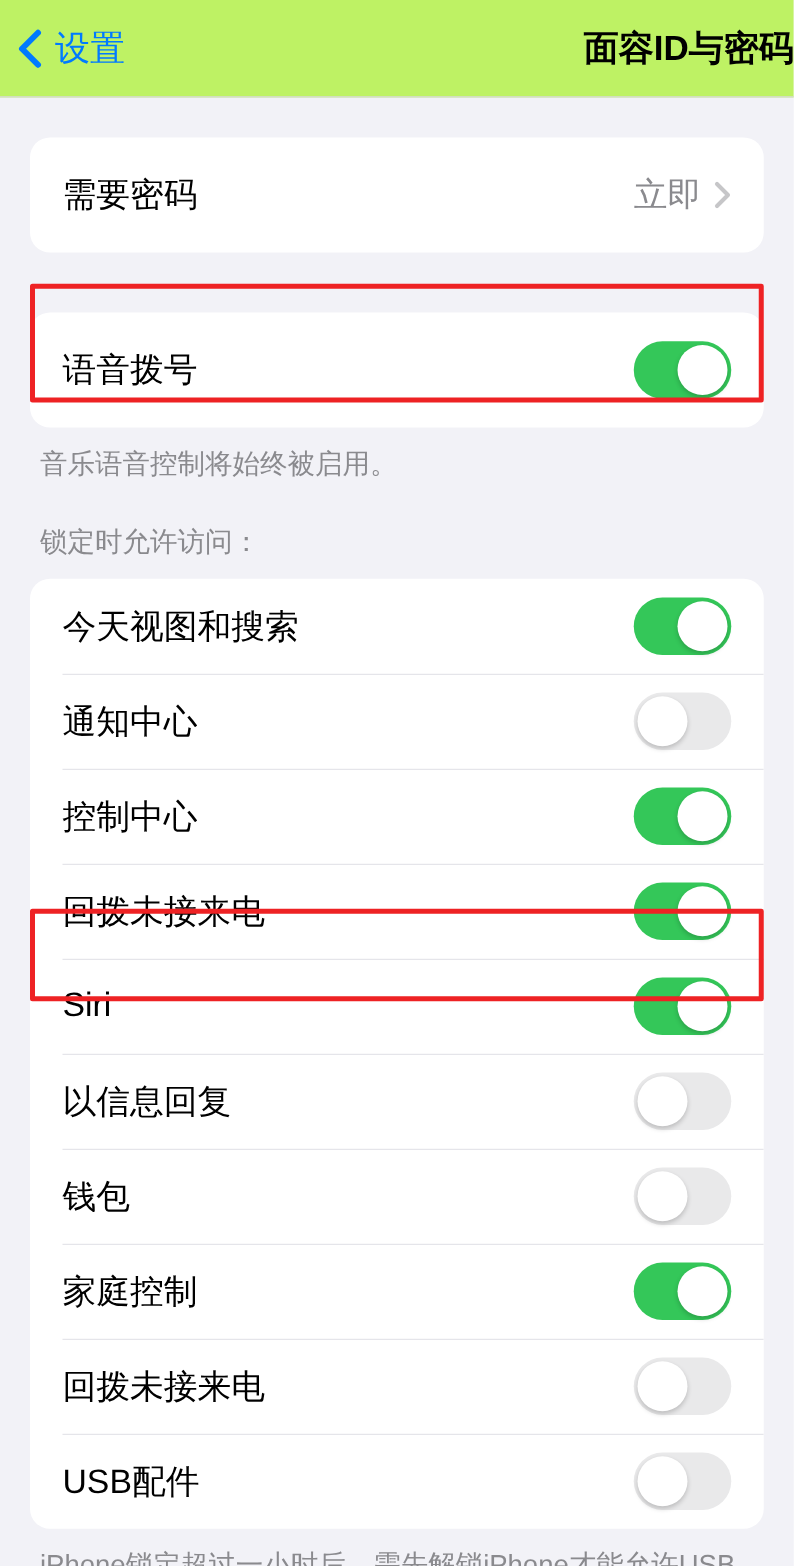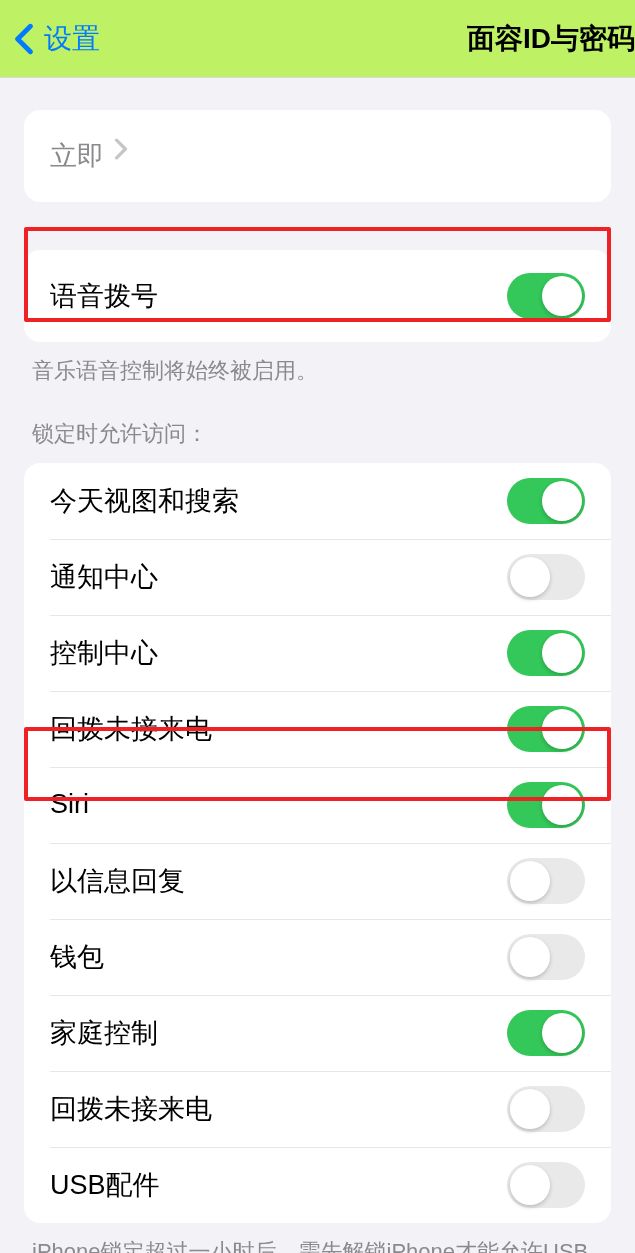--- a/index.html
+++ b/index.html
@@ -70,20 +70,21 @@
       right: 0;
       height: 1px;
       background: #e5e5ea;
     }
     .row-label {
       font-size: 27px;
       color: #000;
     }
     .row-value {
       display: flex;
+      align-items: center;
       color: #8a8a8e;
       font-size: 27px;
       gap: 10px;
     }
     .chevron-right {
       width: 14px;
       height: 22px;
     }
     .footer-text {
       color: #8a8a8e;
@@ -163,20 +164,21 @@
     </svg>
     <span>设置</span>
   </div>
   <div class="navbar-title">面容ID与密码</div>
 </div>
 
 <div class="content">
 
   <div class="group">
     <div class="row row-tall">
+      <span class="row-label">需要密码</span>
       <span class="row-value">
         <span>立即</span>
         <svg class="chevron-right" viewBox="0 0 12 20" fill="none">
           <path d="M2 2 L10 10 L2 18" stroke="#c6c6c8" stroke-width="3" stroke-linecap="round" stroke-linejoin="round"></path>
         </svg>
       </span>
     </div>
   </div>
 
   <div class="section-spacer"></div>

